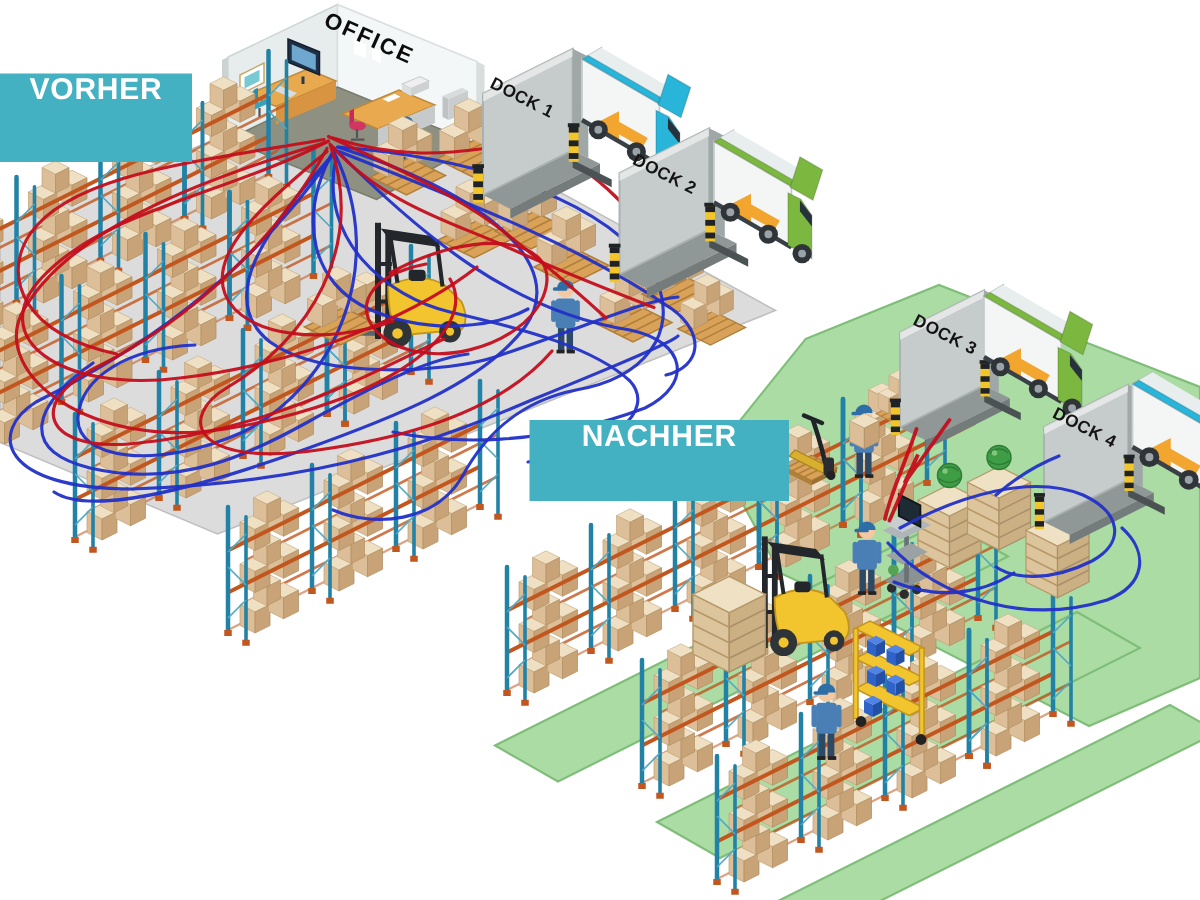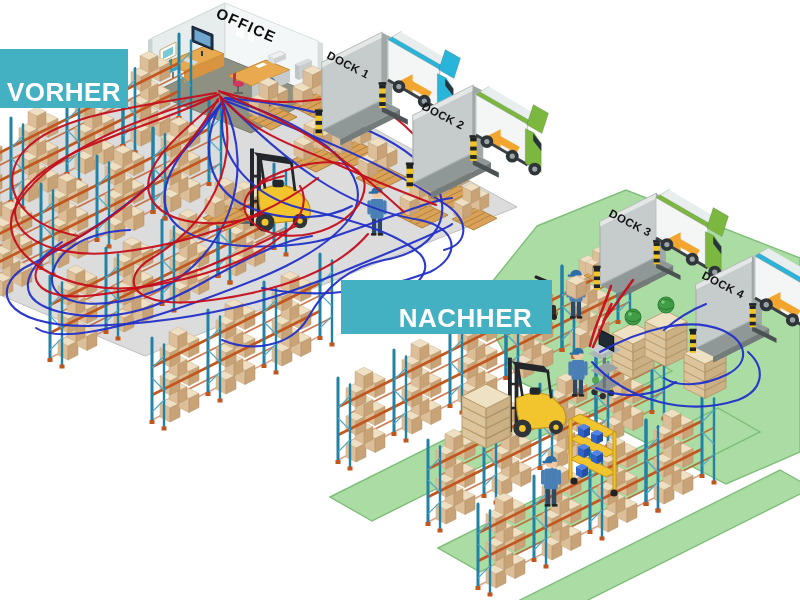--- a/index.html
+++ b/index.html
@@ -1,24 +1,24 @@
 <!DOCTYPE html>
 <html style="--label_bg: #43B1C1; --label_text: #FFFFFF; --floor_before: #DCDCDC; --floor_after: #ABDCA4; --floor_after_edge: #7FBE79; --line_red: #C40E1C; --line_blue: #2230C8; --rack_post: #2282A6; --rack_beam: #C2561F; --box_tan: #DCBE99; --pallet_wood: #D9A258; --dock_gray: #C6CBCB; --bollard_yellow: #F2C52B; --truck_cyan: #29B5D9; --truck_green: #7CB83F; --truck_white: #F4F6F6; --truck_arrow: #F2A52F; --forklift_yellow: #F2C52F; --worker_blue: #4A7FB5; --melon_green: #3F9D45; --office_floor: #8E9181;"><head>
 <meta charset="utf-8">
 <style>
   html,body{margin:0;padding:0;background:#fff;}
   .stage{position:relative;width:800px;height:600px;overflow:hidden;background:#fff;
          font-family:"Liberation Sans",sans-serif;}
   .stage svg{position:absolute;left:0;top:0;}
-  .phase-label{position:absolute;display:flex;align-items:flex-end;justify-content:center;
+  .phase-label{position:absolute;display:flex;align-items:flex-start;justify-content:center;
     background:var(--label_bg,#43B1C1);color:var(--label_text,#fff);
-    font-weight:bold;font-size:26px;letter-spacing:.5px;
+    font-weight:bold;font-size:20px;letter-spacing:.5px;
     font-family:"Liberation Sans",sans-serif;}
   .lbl-vorher{left:0;top:49px;width:128px;height:59px;}
-  .lbl-nachher{left:341px;top:280px;width:173px;height:54px;padding-left:38px;}
+  .lbl-nachher{left:353px;top:280px;width:173px;height:54px;}
 
   svg text{font-family:"Liberation Sans",sans-serif;}
   .office-txt{font-size:15px;font-weight:800;letter-spacing:1.5px;fill:#0c0c0c;}
   .dock-txt{font-size:11.5px;font-weight:800;letter-spacing:.4px;fill:#141414;}
 
   .floor-before{fill:var(--floor_before,#DCDCDC);stroke:#BFBFBF;stroke-width:1;}
   .floor-after{fill:var(--floor_after,#ABDCA4);stroke:var(--floor_after_edge,#7FBE79);stroke-width:1.4;}
 
   .lr{fill:none;stroke:var(--line_red,#C40E1C);stroke-width:2.1;stroke-linecap:round;opacity:.95;}
   .lb{fill:none;stroke:var(--line_blue,#2230C8);stroke-width:2.1;stroke-linecap:round;opacity:.95;}

